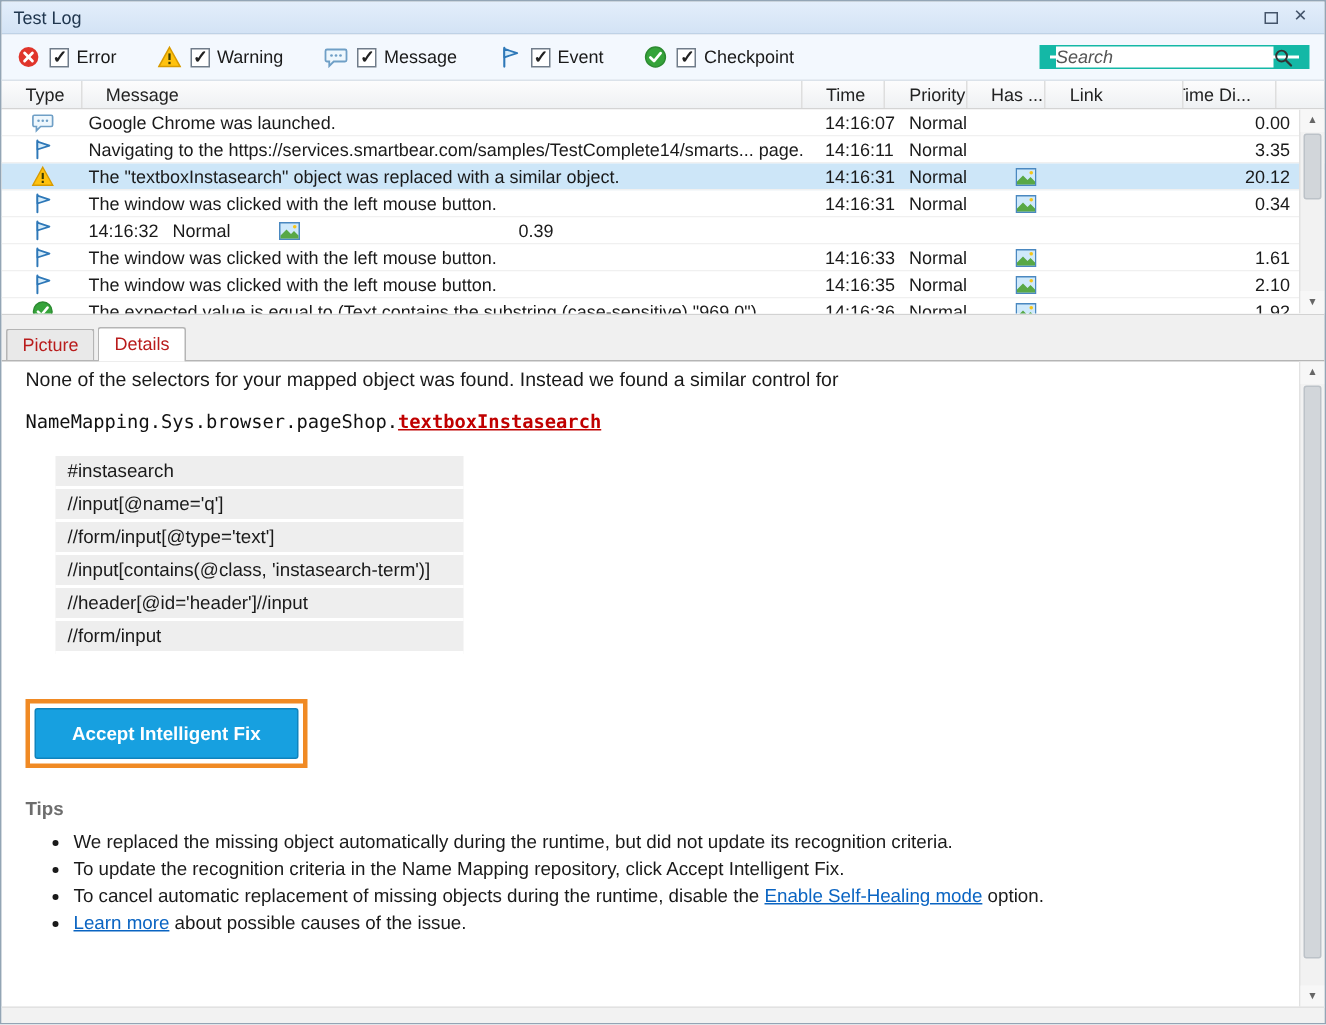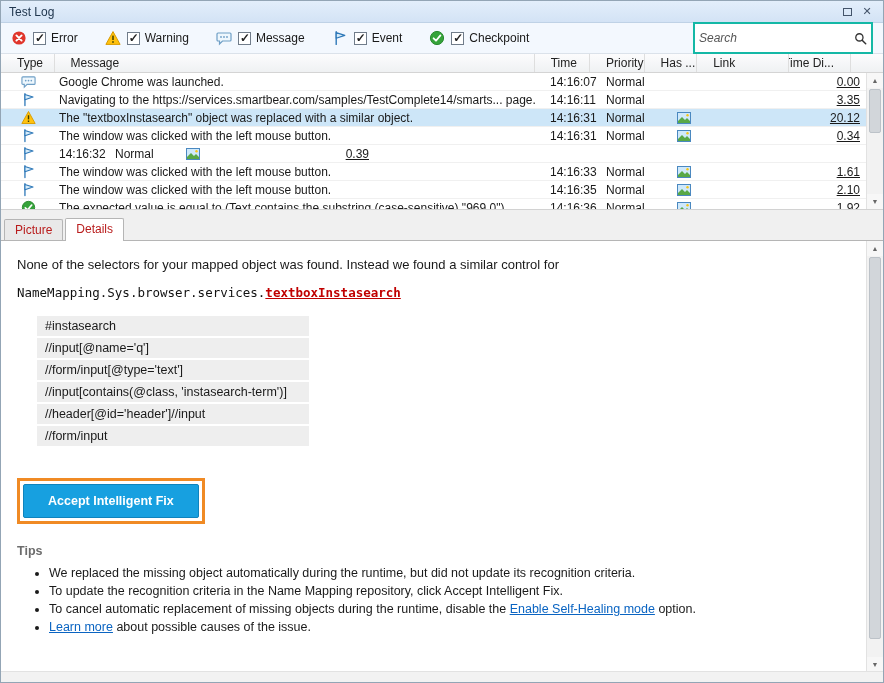--- a/index.html
+++ b/index.html
@@ -29,22 +29,22 @@
   .filter svg { margin-right: 6px; }
   .checkbox {
     width: 13px; height: 13px; border: 1px solid #707c8a; background: #fff;
     margin-right: 5px; position: relative; cursor: pointer; flex: none;
   }
   .checkbox.checked::after {
     content: "✓"; position: absolute; left: 1px; top: -2px;
     font-size: 12px; color: #222; font-weight: bold;
   }
   .search-box {
-    margin-left: auto; width: 180px; height: 32px; background: #fff;
-    border: 2px solid #14b8a6; display: flex; align-items: center; padding: 0 4px;
+    margin-left: auto; width: 180px; height: 16px; background: #fff;
+    border: 7px solid #14b8a6; display: flex; align-items: center; padding: 0 4px;
   }
   .search-box input {
     border: none; outline: none; flex: 1; font-size: 12px; min-width: 0;
     font-family: "Liberation Sans", sans-serif;
   }
   .search-box input::placeholder { font-style: italic; color: #555; opacity: 1; }
   
   .thead { display: flex; height: 19px; background: linear-gradient(#fcfcfd, #eff1f3); border-bottom: 1px solid #d4d4d4; }
   .th {
     display: flex; align-items: center; padding: 0 16px; color: #222;
@@ -52,38 +52,38 @@
   }
   .c-type { width: 54px; } .c-msg { width: 491px; } .c-time { width: 56px; }
   .c-prio { width: 55px; } .c-has { width: 53px; } .c-link { width: 93px; }
   .c-diff { width: 63px; justify-content: flex-end; text-align: right; }
   .c-sbar { width: 17px; border-right: none; }
   .tbody { height: 136px; background: #fff; overflow: hidden; position: relative; }
   .trow { display: flex; height: 18px; border-bottom: 1px solid #f0f0f0; background: #fff; cursor: default; }
   .trow.selected { background: #cde6f8; }
   .td { display: flex; align-items: center; padding: 0 4px; overflow: hidden; white-space: nowrap; }
   .td.c-type, .td.c-has { justify-content: center; }
-  .td.c-diff { justify-content: flex-end; padding-right: 6px; text-decoration: underline; }
+  .td.c-diff { justify-content: flex-end; padding-right: 6px; }
   
   .vscroll { position: absolute; right: 0; top: 0; width: 17px; background: #f2f2f2; border-left: 1px solid #e2e2e2; }
   .vscroll .arrow { height: 15px; display: flex; align-items: center; justify-content: center; font-size: 7px; color: #666; background: #f7f7f7; cursor: pointer; }
   .vscroll .arrow.down { position: absolute; bottom: 0; left: 0; right: 0; }
   .vscroll .thumb { position: absolute; left: 2px; right: 2px; background: #d2d6da; border: 1px solid #bcc2c8; border-radius: 2px; cursor: pointer; }
   .tbody .vscroll { height: 136px; }
   
   .midstrip { height: 8px; background: #f0f0f0; border-top: 1px solid #d2d2d2; }
   .tabs { height: 23px; background: #f0f0f0; display: flex; align-items: flex-end; padding-left: 3px; position: relative; z-index: 2; }
   .tab {
     padding: 3px 10px 3px; border: 1px solid #b5b5b5; border-bottom: none;
     background: #e9e9e9; margin-right: 2px; border-radius: 2px 2px 0 0; cursor: pointer; color: #b91c1c;
   }
   .tab.active { background: #fff; position: relative; top: 1px; padding-bottom: 5px; z-index: 3; }
   
   .details { height: 443px; background: #fff; border-top: 1px solid #b5b5b5; position: relative; overflow: hidden; }
-  .details-content { padding: 16px 34px 0 16px; }
+  .details-content { padding: 4px 34px 0 16px; }
   .intro { font-size: 13px; color: #1a1a1a; }
   .mapping { margin-top: 13px; font-family: "DejaVu Sans Mono", "Liberation Mono", monospace; font-size: 12.5px; color: #111; }
   .mapping .hl { color: #c00000; font-weight: bold; text-decoration: underline; }
   .sel-table { margin: 16px 0 0 20px; width: 272px; font-size: 12.5px; }
   .sel-row { background: #eeeeee; height: 22px; line-height: 21px; padding: 0 8px; border-bottom: 2px solid #ffffff; white-space: nowrap; overflow: hidden; }
   .sel-row.head { background: #d3d3d3; }
   .fix-frame { display: inline-block; border: 3px solid #f08a24; padding: 3px; margin-top: 30px; background: #fff; }
   .fix-btn {
     background: #17a0e0; border: 1px solid #0f83bd; color: #fff; font-weight: bold;
     font-size: 12.5px; padding: 9px 24px; cursor: pointer; border-radius: 2px;
@@ -348,21 +348,21 @@
 
   <div class="tabs">
     <div class="tab">Picture</div>
     <div class="tab active">Details</div>
   </div>
 
   <div class="details">
     <div class="details-content">
       <div class="intro">None of the selectors for your mapped object was found. Instead we found a similar control for</div>
       <div class="mapping">
-        <span>NameMapping.Sys.browser.services.</span><span class="hl">textboxInstasearch</span>
+        <span>NameMapping.Sys.browser.pageShop.</span><span class="hl">textboxInstasearch</span>
       </div>
 
       <div class="sel-table">
         <div class="sel-row">#instasearch</div>
         <div class="sel-row">//input[@name='q']</div>
         <div class="sel-row">//form/input[@type='text']</div>
         <div class="sel-row">//input[contains(@class, 'instasearch-term')]</div>
         <div class="sel-row">//header[@id='header']//input</div>
         <div class="sel-row">//form/input</div>
       </div>

